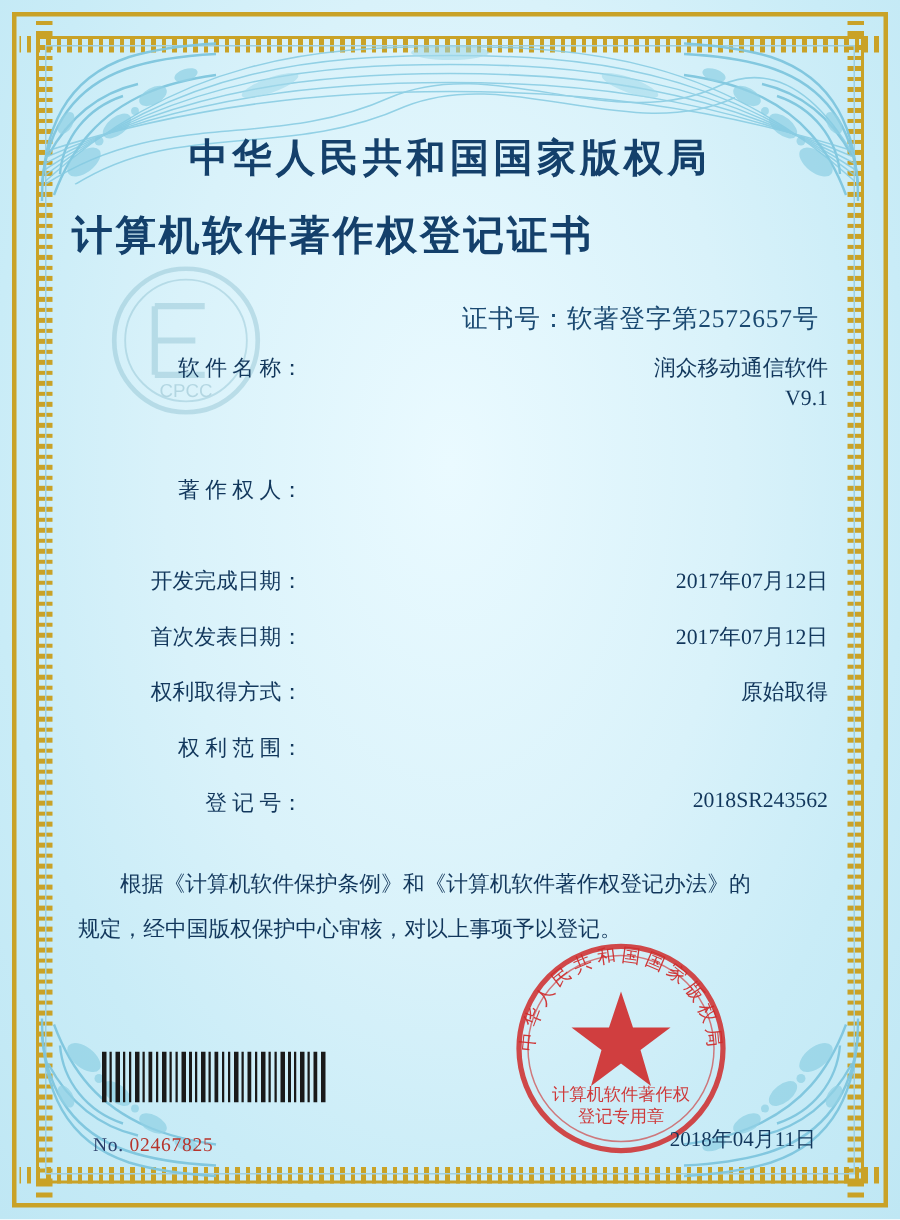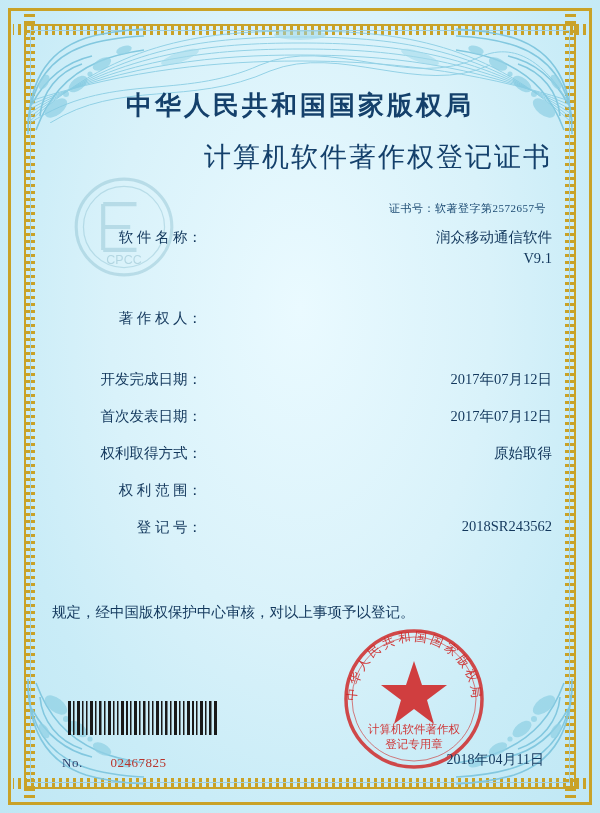--- a/index.html
+++ b/index.html
@@ -118,32 +118,32 @@
   .title1 {
     text-align: center;
     font-size: 26px;
     letter-spacing: 3px;
     color: #14406b;
     font-weight: bold;
     font-family: "DejaVu Serif", "Liberation Serif", serif;
     margin-top: 8px;
   }
   .title2 {
-    text-align: right;
+    text-align: left;
     font-size: 27px;
     letter-spacing: 2px;
     color: #14406b;
-    font-weight: normal;
+    font-weight: bold;
     font-family: "DejaVu Serif", "Liberation Serif", serif;
     margin-top: 16px;
   }
 
   .certno {
     text-align: right;
-    font-size: 11px;
+    font-size: 17px;
     color: #1b4a72;
     margin-top: 26px;
     padding-right: 6px;
     letter-spacing: 0.5px;
   }
 
   .fields {
     margin-top: 12px;
     padding-left: 26px;
   }
@@ -205,21 +205,21 @@
   }
 
   .serial {
     position: absolute;
     left: 62px;
     bottom: 42px;
     font-size: 13px;
     color: #2b3f6b;
     letter-spacing: 0.5px;
   }
-  .serial .num { color: #b7342c; margin-left: 24px; }
+  .serial .num { color: #b7342c; }
 
   .issue-date {
     position: absolute;
     right: 56px;
     bottom: 44px;
     font-size: 14px;
     color: #12375c;
   }
 </style>
 </head>
@@ -373,21 +373,21 @@
       </div>
 
       <div class="row">
         <div class="label">登 记 号：</div>
         <div class="value">2018SR243562</div>
       </div>
 
     </div>
 
     <div class="statement">
-      <span class="indent"></span><br>
+      <span class="indent"></span><span>根据《计算机软件保护条例》和《计算机软件著作权登记办法》的</span><br>
       <span>规定，经中国版权保护中心审核，对以上事项予以登记。</span>
     </div>
 
   </div>
 
   <div class="barcode">
     <svg class="bars" viewBox="0 0 150 34" preserveAspectRatio="none">
       <g fill="#1a1a1a">
         <rect x="0" y="0" width="3" height="34"></rect>
           <rect x="5" y="0" width="1.5" height="34"></rect>

